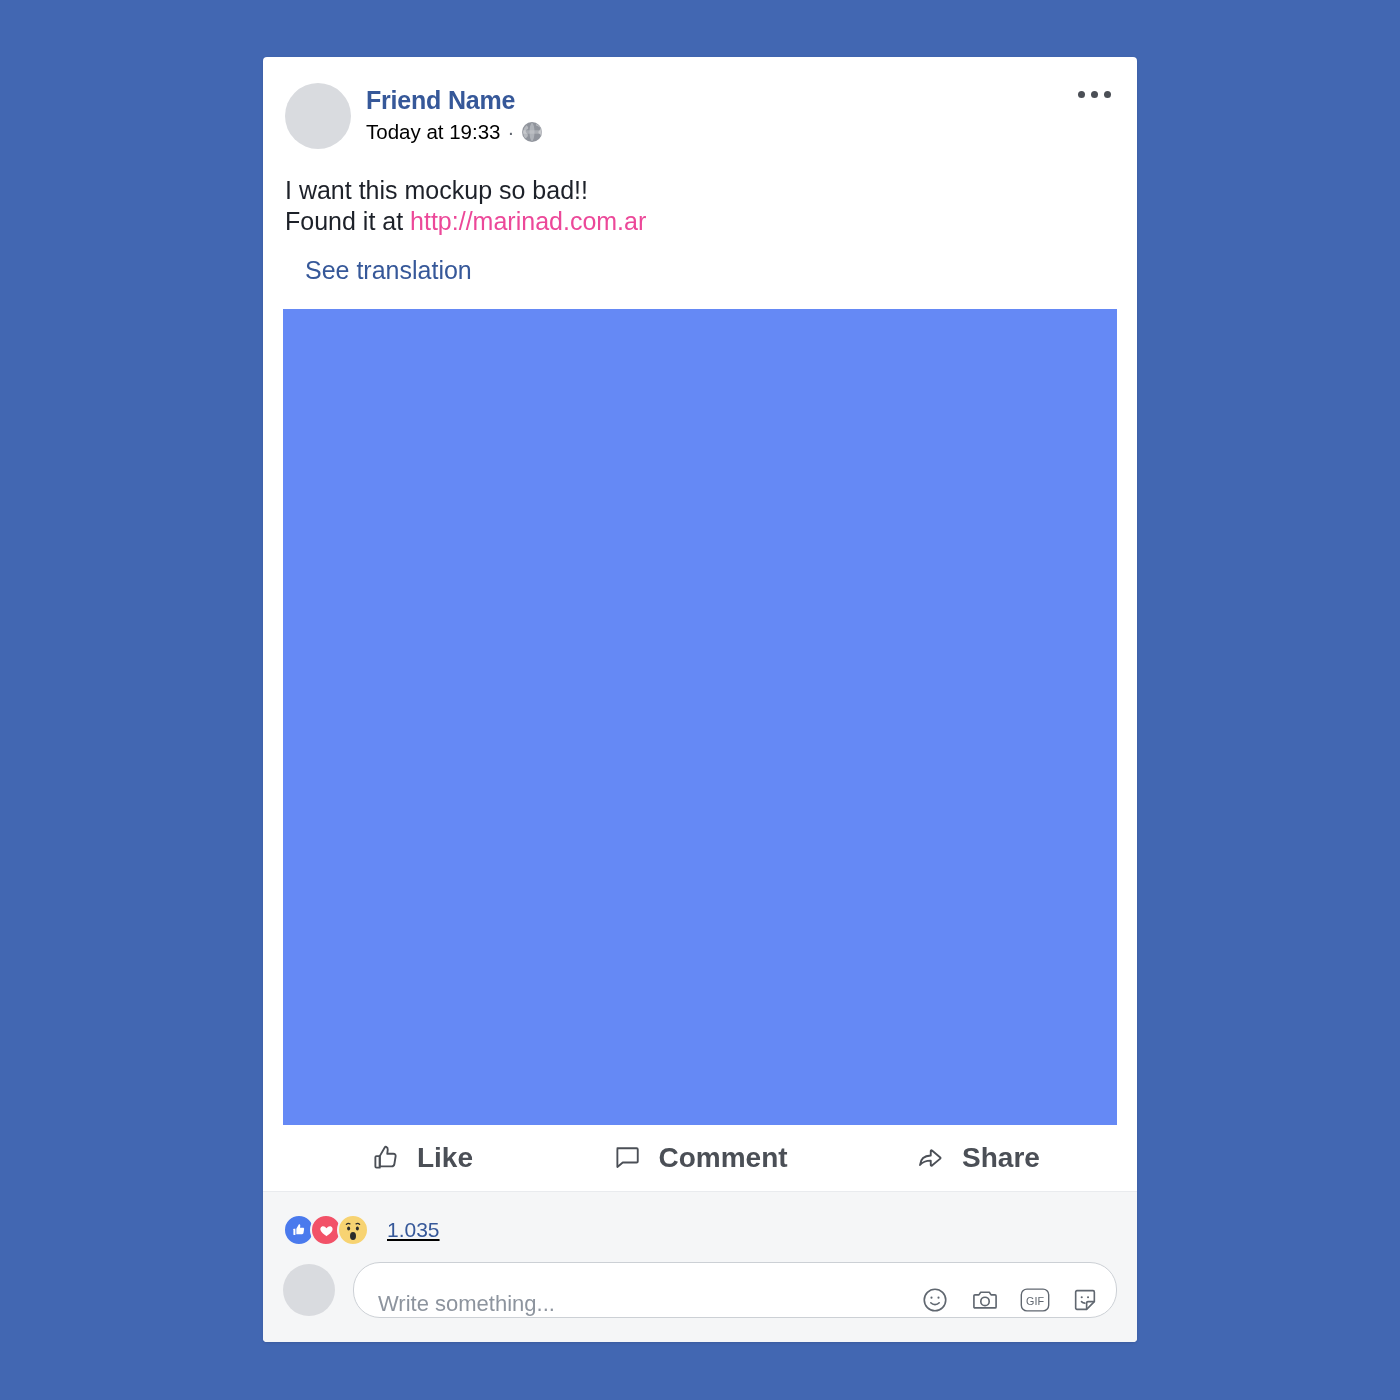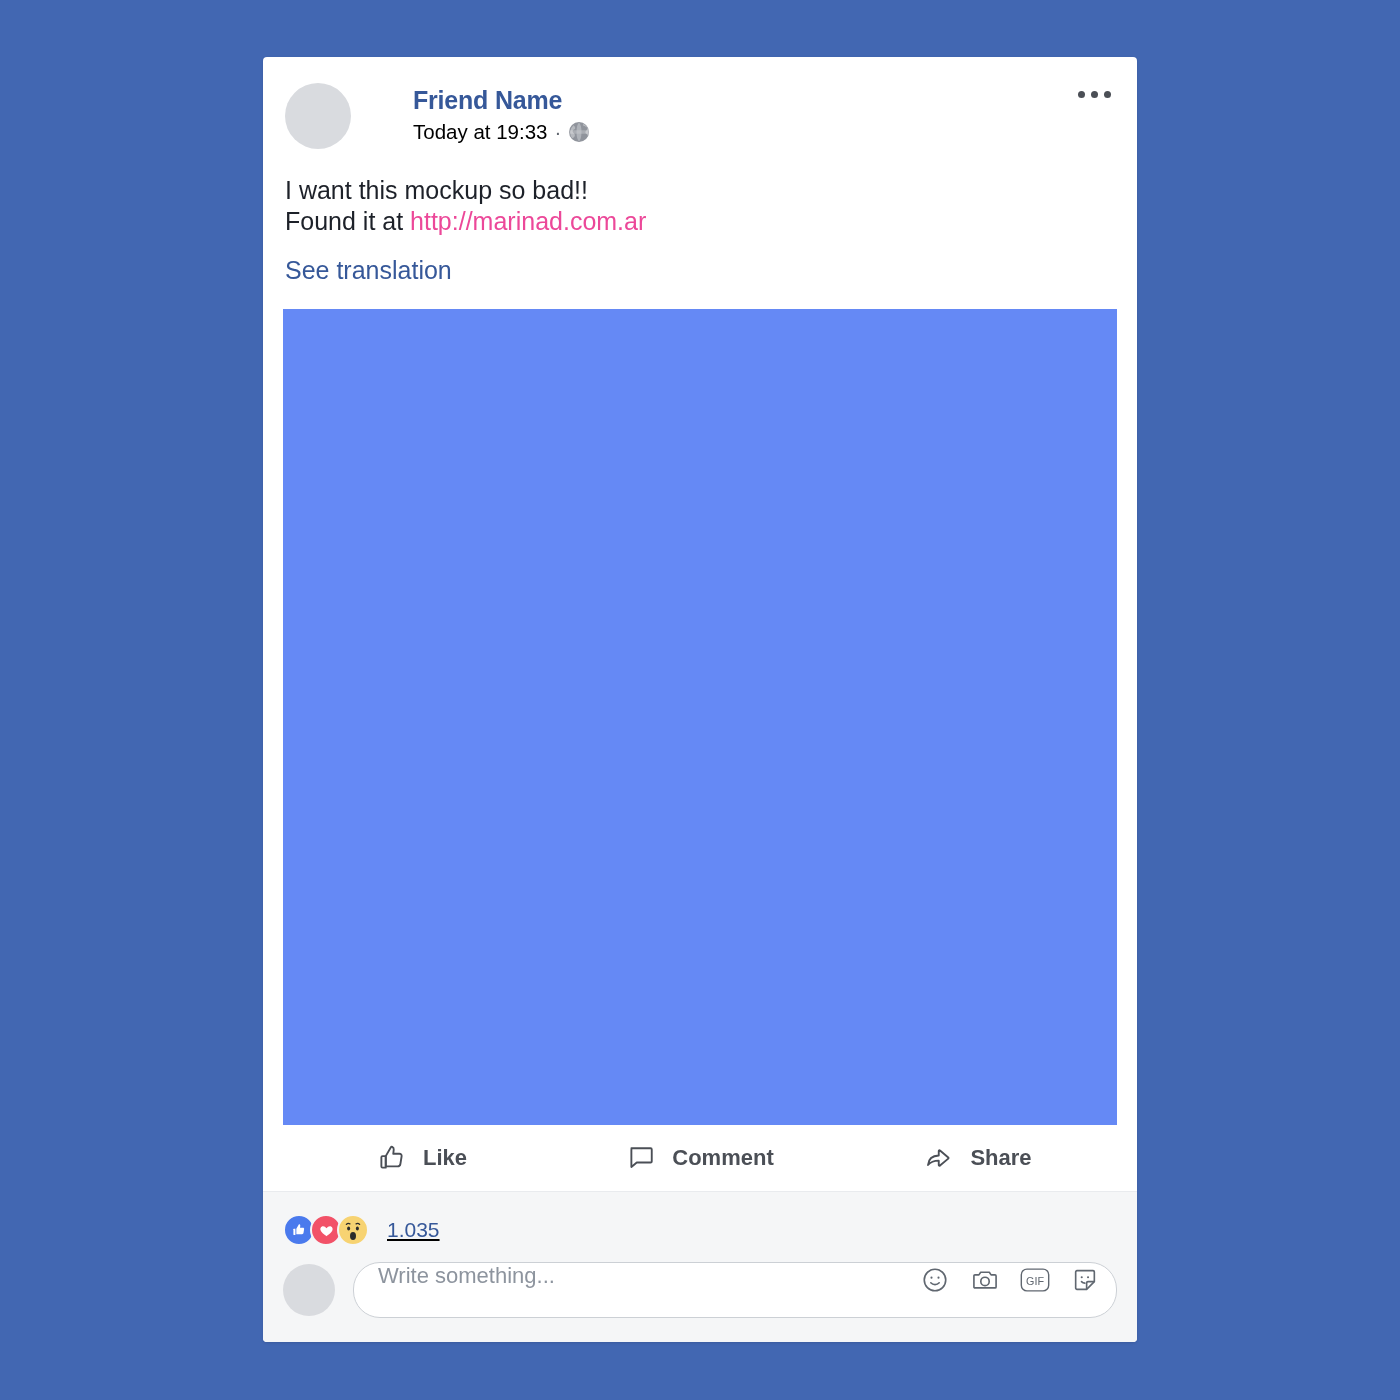--- a/index.html
+++ b/index.html
@@ -34,21 +34,20 @@
     display: flex;
     flex-direction: column;
   }
 
   
   .post-header {
     display: flex;
     align-items: flex-start;
     padding: 26px 22px 0 22px;
     position: relative;
-    gap: 47px;
   }
   .avatar {
     width: 66px;
     height: 66px;
     border-radius: 50%;
     background: #d9dbdf;
     flex: 0 0 auto;
   }
   .header-text {
     margin-left: 15px;
@@ -113,20 +112,21 @@
     text-decoration: none;
   }
   .see-translation {
     display: inline-block;
     margin-top: 18px;
     color: #365899;
     font-size: 25px;
     line-height: 30px;
     text-decoration: none;
     cursor: pointer;
+    margin-left: 20px;
   }
 
   
   .attachment-wrap {
     padding: 24px 20px 0 20px;
     flex: 1 1 auto;
     display: flex;
   }
   .attachment-image {
     width: 100%;
@@ -142,21 +142,21 @@
     background: #ffffff;
     border-bottom: 1px solid #e9ebee;
   }
   .action-button {
     flex: 1 1 0;
     display: flex;
     align-items: center;
     justify-content: center;
     gap: 16px;
     color: #4b4f56;
-    font-size: 22px;
+    font-size: 28px;
     font-weight: bold;
     cursor: pointer;
     height: 100%;
   }
   .action-button svg { display: block; }
 
   
   .post-footer {
     background: #f5f6f7;
     padding: 0 20px;
@@ -206,21 +206,21 @@
     flex: 0 0 auto;
   }
   .composer-input-wrap {
     flex: 1 1 auto;
     margin-left: 18px;
     height: 54px;
     background: #ffffff;
     border: 1px solid #ccd0d5;
     border-radius: 27px;
     display: flex;
-    align-items: flex-start;
+    align-items: flex-end;
     padding: 0 14px 0 24px;
     gap: 28px;
   }
   .composer-input {
     flex: 1 1 auto;
     border: none;
     outline: none;
     background: transparent;
     font-family: "Liberation Sans", sans-serif;
     font-size: 22px;

